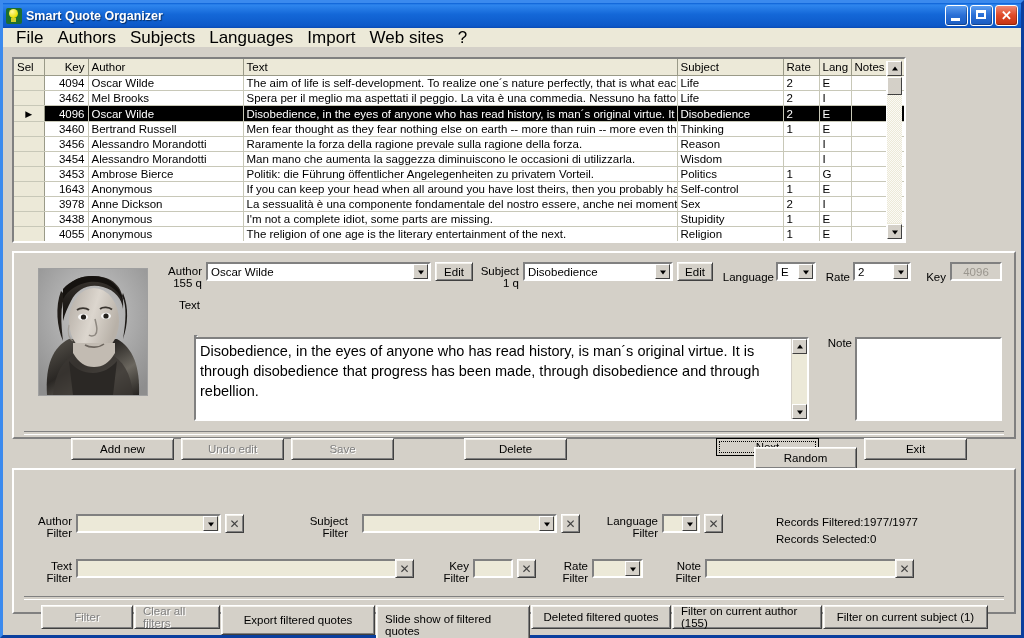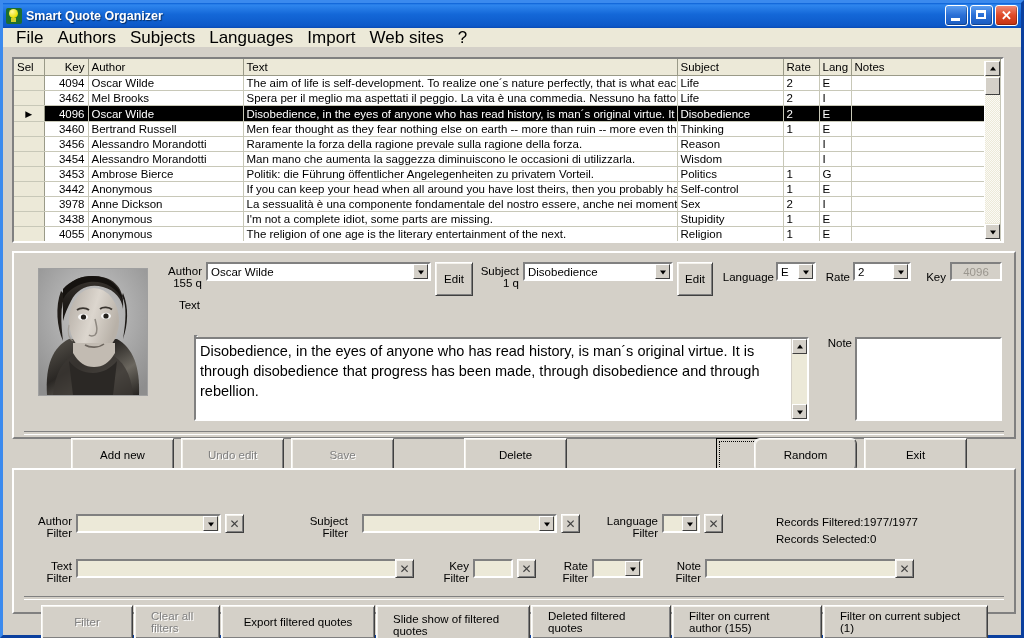--- a/index.html
+++ b/index.html
@@ -61,21 +61,21 @@
   }
   .menubar{
     height:19px;background:#ece9d8;
     display:flex;align-items:center;padding-left:6px;
     border-bottom:1px solid #d4d0c8;
   }
   .menuitem{padding:2px 7px;font-size:17px;color:#000;cursor:default;}
 
   
   .gridwrap{
-    position:absolute;left:9px;top:29px;width:992px;height:186px;
+    position:absolute;left:9px;top:29px;width:894px;height:186px;
     border:2px solid;
     border-color:#808080 #fff #fff #808080;
     background:#fff;box-sizing:border-box;
     overflow:hidden;
   }
   table.grid{border-collapse:collapse;table-layout:fixed;width:986px;font-size:11.5px;}
   table.grid th{
     background:#ece9d8;
     border-right:1px solid #9a9a88;
     border-bottom:1px solid #9a9a88;
@@ -160,21 +160,21 @@
   .combo.tan .val{background:#ece9d8;}
   .drop .arr-dn{border-top-color:#000;}
 
   .btn{
     background:#d4d0c8;
     border:1px solid;border-color:#fff #404040 #404040 #fff;
     box-shadow:inset 1px 1px 0 #f4f2ec, inset -1px -1px 0 #808080;
     font-size:11.5px;font-family:"Liberation Sans",sans-serif;
     color:#000;box-sizing:border-box;cursor:default;
     display:flex;align-items:center;justify-content:center;
-    padding:16px;
+    padding:8px;
   }
   .btn.disabled{color:#808080;text-shadow:1px 1px 0 #fff;}
   .btn.focus{border:1px solid #000;box-shadow:none;position:relative;}
   .btn.focus .inner{
     position:absolute;left:2px;top:2px;right:2px;bottom:2px;
     border:1px dotted #000;
     display:flex;align-items:center;justify-content:center;
   }
   .xbtn{
     width:19px;height:19px;position:absolute;
@@ -325,21 +325,21 @@
               <td class="key">3453</td>
               <td>Ambrose Bierce</td>
               <td>Politik: die Führung öffentlicher Angelegenheiten zu privatem Vorteil.</td>
               <td>Politics</td>
               <td>1</td>
               <td>G</td>
               <td></td>
             </tr>
             <tr>
               <td class="sel"></td>
-              <td class="key">3442</td>
+              <td class="key">1643</td>
               <td>Anonymous</td>
               <td>If you can keep your head when all around you have lost theirs, then you probably haven't</td>
               <td>Self-control</td>
               <td>1</td>
               <td>E</td>
               <td></td>
             </tr>
             <tr>
               <td class="sel"></td>
               <td class="key">3978</td>
@@ -494,21 +494,21 @@
 
       <div style="position:absolute;left:10px;top:178px;right:10px;height:2px;border-top:1px solid #808080;border-bottom:1px solid #fff;"></div>
       <div id="action-row">
           <div class="btn" style="position: absolute; left: 57px; top: 185px; width: 103px; height: 22px;">Add new</div>
           <div class="btn disabled" style="position: absolute; left: 167px; top: 185px; width: 103px; height: 22px;">Undo edit</div>
           <div class="btn disabled" style="position: absolute; left: 277px; top: 185px; width: 103px; height: 22px;">Save</div>
           <div class="btn" style="position: absolute; left: 450px; top: 185px; width: 103px; height: 22px;">Delete</div>
           <div class="btn focus" style="position: absolute; left: 658px; top: 185px; width: 103px; height: 14px; margin-left: 44px;">
             <div class="inner">Next</div>
           </div>
-          <div class="btn" style="position: absolute; left: 740px; top: 185px; width: 103px; height: 22px; border-radius: 6px;">Random</div>
+          <div class="btn" style="position: absolute; left: 740px; top: 194px; width: 103px; height: 22px;">Random</div>
           <div class="btn" style="position: absolute; left: 850px; top: 185px; width: 103px; height: 22px;">Exit</div>
         </div>
     </div>
 
     <div class="panel" id="filter-panel">
 
       <div class="label" style="position:absolute;left:20px;top:45px;width:38px;">Author</div>
       <div class="label" style="position:absolute;left:20px;top:57px;width:38px;">Filter</div>
       <div class="combo tan" style="left:62px;top:44px;width:145px;">
         <div class="val"></div>

